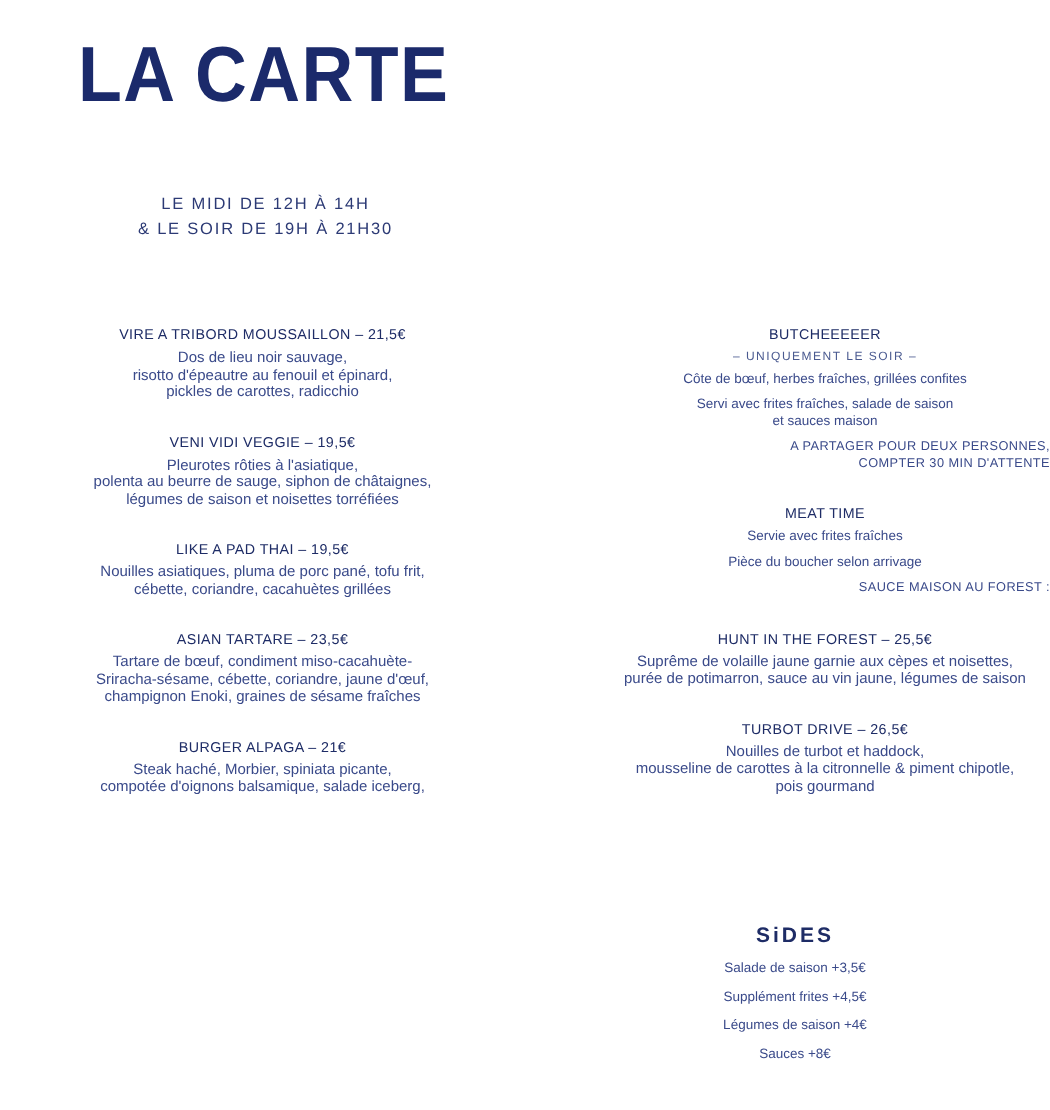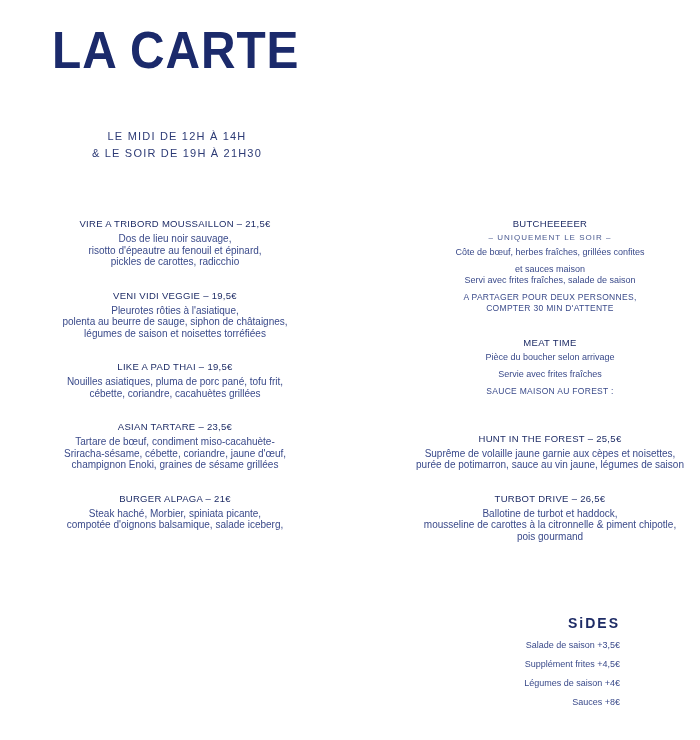--- a/index.html
+++ b/index.html
@@ -10,22 +10,22 @@
     .hours { position:absolute; left:60px; top:128px; width:234px; text-align:center; font-size:11px;
       letter-spacing:1.2px; color:#2c3a75; line-height:17px; }
     .col { position:absolute; text-align:center; }
     .left { left:40px; width:270px; top:218px; }
     .right { left:400px; width:300px; top:218px; }
     .dish { margin-bottom:22px; }
     .name { font-weight:normal; font-size:9.5px; color:#1e2c66; letter-spacing:0.3px; margin-bottom:4px; }
     .desc { font-size:10px; color:#3a4a8a; line-height:11.5px; }
     .sub { font-size:8px; letter-spacing:1px; color:#4a5a90; margin-bottom:5px; }
     .p { font-size:9px; color:#3a4a8a; line-height:11px; margin-bottom:6px; }
-    .caps { font-size:8.5px; color:#3a4a8a; line-height:10.5px; letter-spacing:0.3px; margin-bottom:6px; }
-    .sides { position:absolute; left:440px; top:615px; width:180px; text-align:right; }
+    .caps { font-size:8.5px; color:#3a4a8a; line-height:10.5px; letter-spacing:0.3px; margin-bottom:6px;text-align:right; }
+    .sides { position:absolute; left:440px; top:615px; width:180px; text-align:center; }
     .sides h2 { font-size:14px; font-weight:bold; color:#1e2c66; letter-spacing:2px; margin-bottom:5px; }
     .side-item { font-size:9px; color:#3a4a8a; line-height:19px; }
   </style>
 </head>
 <body>
 
 <div class="title">LA CARTE</div>
 <div class="hours">
   <div>LE MIDI DE 12H À 14H</div>
   <div>&amp; LE SOIR DE 19H À 21H30</div>
@@ -46,59 +46,59 @@
   </div>
   <div class="dish" style="margin-bottom:22px">
     <div class="name">LIKE A PAD THAI – 19,5€</div>
     <div class="desc">Nouilles asiatiques, pluma de porc pané, tofu frit,</div>
     <div class="desc">cébette, coriandre, cacahuètes grillées</div>
   </div>
   <div class="dish" style="margin-bottom:22px">
     <div class="name">ASIAN TARTARE – 23,5€</div>
     <div class="desc">Tartare de bœuf, condiment miso-cacahuète-</div>
     <div class="desc">Sriracha-sésame, cébette, coriandre, jaune d'œuf,</div>
-    <div class="desc">champignon Enoki, graines de sésame grillées</div>
+    <div class="desc">champignon Enoki, graines de sésame fraîches</div>
   </div>
   <div class="dish">
     <div class="name">BURGER ALPAGA – 21€</div>
     <div class="desc">Steak haché, Morbier, spiniata picante,</div>
     <div class="desc">compotée d'oignons balsamique, salade iceberg,</div>
   </div>
 </div>
 
 <div class="col right">
   <div class="dish" style="margin-bottom:24px">
     <div class="name">BUTCHEEEEER</div>
     <div class="sub">– UNIQUEMENT LE SOIR –</div>
     <div class="p">Côte de bœuf, herbes fraîches, grillées confites</div>
     <div class="p">
+      <div>Servi avec frites fraîches, salade de saison</div>
       <div>et sauces maison</div>
-      <div>Servi avec frites fraîches, salade de saison</div>
     </div>
     <div class="caps">
       <div>A PARTAGER POUR DEUX PERSONNES,</div>
       <div>COMPTER 30 MIN D'ATTENTE</div>
     </div>
   </div>
-  <div class="dish" style="margin-bottom:36px">
+  <div class="dish" style="margin-bottom:24px">
     <div class="name">MEAT TIME</div>
+    <div class="p">Servie avec frites fraîches</div>
     <div class="p">Pièce du boucher selon arrivage</div>
-    <div class="p">Servie avec frites fraîches</div>
     <div class="caps">
       <div>SAUCE MAISON AU FOREST :</div>
     </div>
   </div>
   <div class="dish" style="">
     <div class="name">HUNT IN THE FOREST – 25,5€</div>
     <div class="desc">Suprême de volaille jaune garnie aux cèpes et noisettes,</div>
     <div class="desc">purée de potimarron, sauce au vin jaune, légumes de saison</div>
   </div>
   <div class="dish">
     <div class="name">TURBOT DRIVE – 26,5€</div>
-    <div class="desc">Ballotine de turbot et haddock,</div>
+    <div class="desc">Nouilles de turbot et haddock,</div>
     <div class="desc">mousseline de carottes à la citronnelle &amp; piment chipotle,</div>
     <div class="desc">pois gourmand</div>
   </div>
 </div>
 
 <div class="sides">
   <h2>SiDES</h2>
   <div class="side-item">Salade de saison  +3,5€</div>
   <div class="side-item">Supplément frites  +4,5€</div>
   <div class="side-item">Légumes de saison +4€</div>

